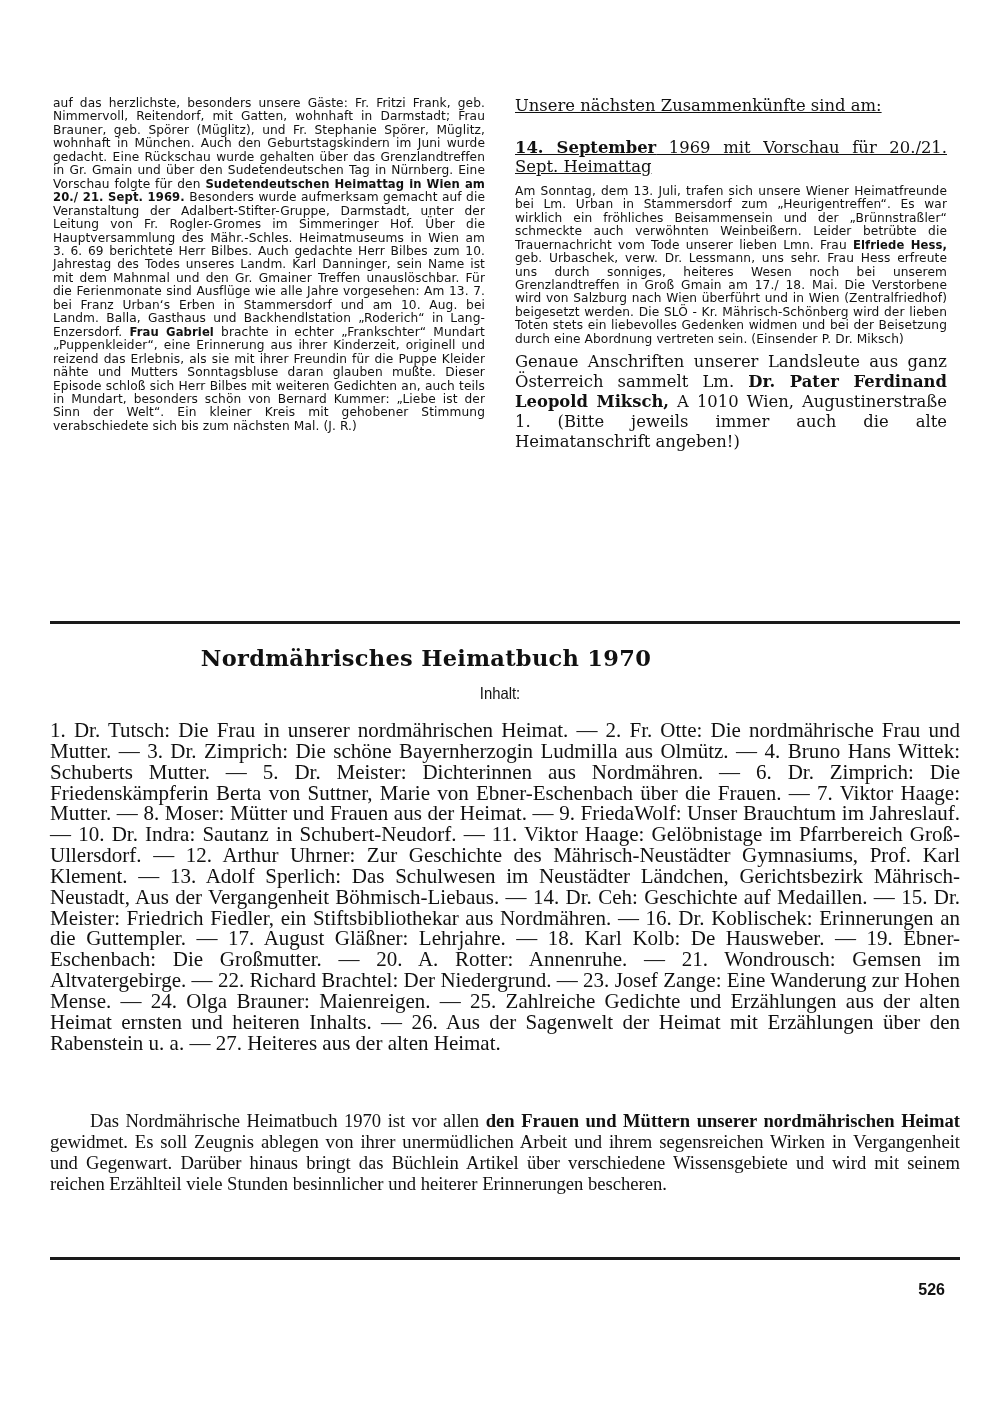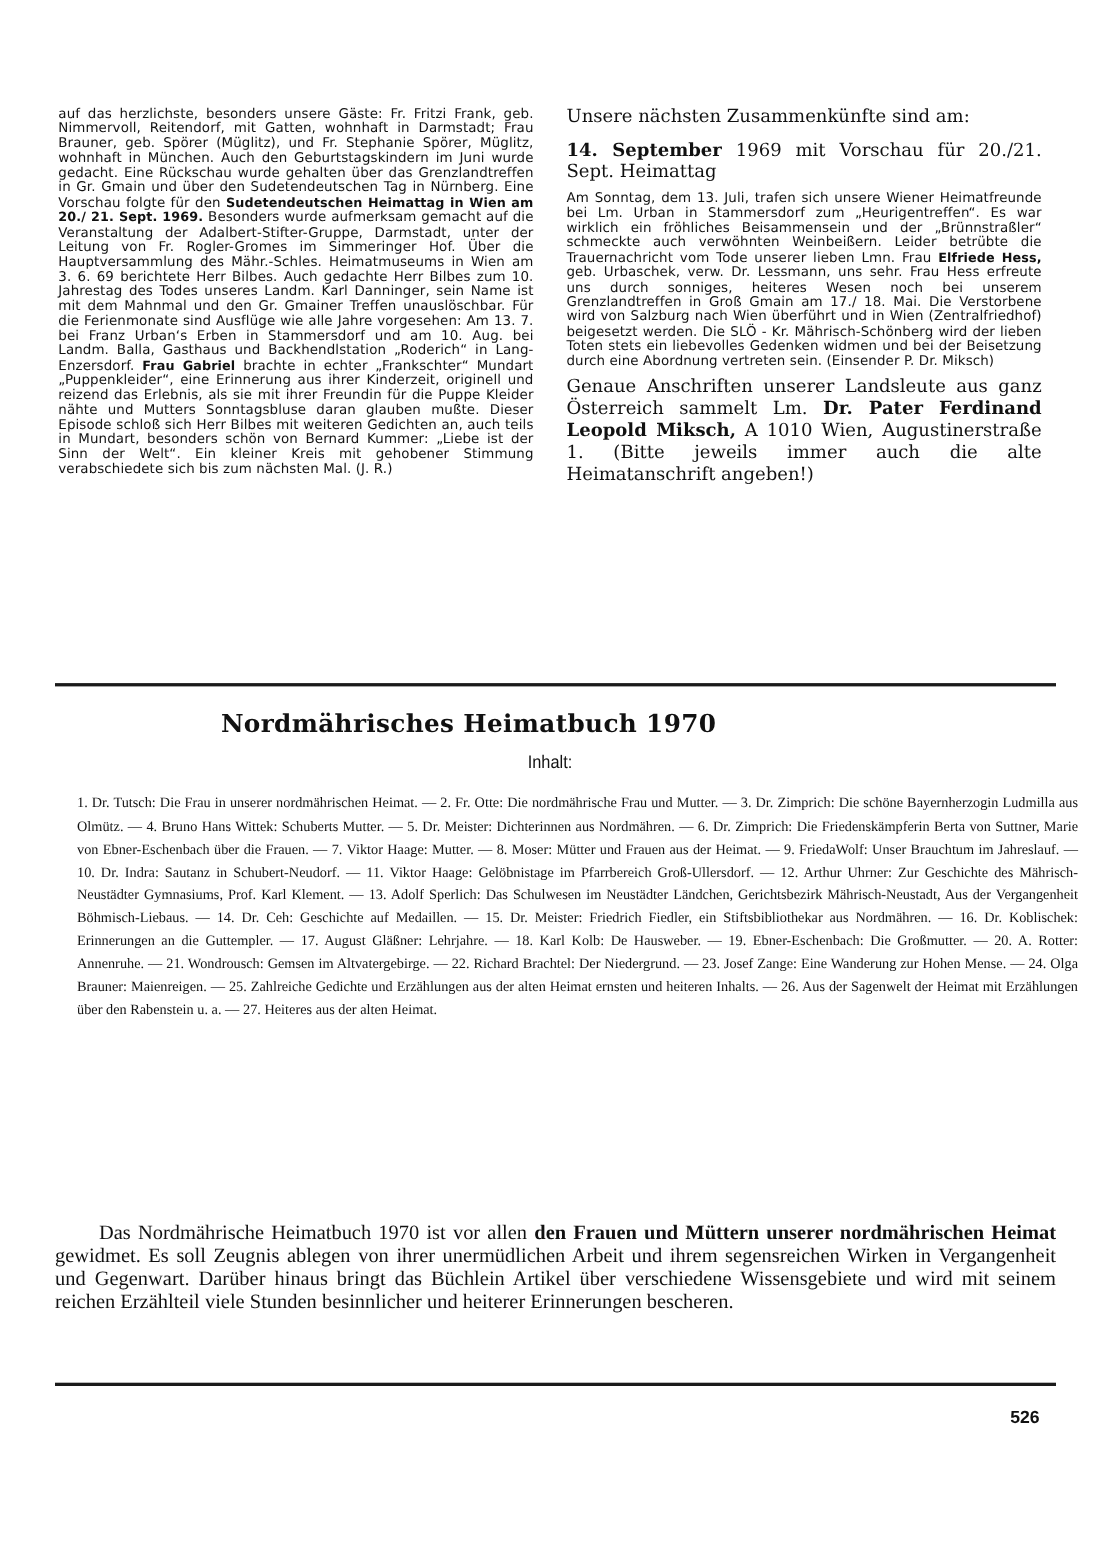--- a/index.html
+++ b/index.html
@@ -12,22 +12,22 @@
     text-align: justify; letter-spacing: 0.1px;
   }
   .col-left b.gothic { font-family: "DejaVu Sans", sans-serif; font-weight: bold; font-size: 11.6px; }
 
   .col-right {
     position: absolute; left: 515px; top: 96px; width: 432px;
   }
   .serif-lg {
     font-family: "DejaVu Serif", serif; font-size: 16.4px; line-height: 19.6px; text-align: justify;
   }
-  .serif-lg p { margin: 0; }
-  .serif-lg .gap { margin-top: 11px; }
+  .serif-lg p { margin: 0; text-decoration: underline; }
+  .serif-lg .gap { margin-top: 22px; }
   .serif-lg b { font-weight: bold; }
   .right-small {
     font-family: "DejaVu Sans", sans-serif; font-size: 12.2px; line-height: 13.45px;
     text-align: justify; margin-top: 8px; letter-spacing: 0.1px;
   }
   .right-small b.gothic { font-weight: bold; font-size: 11.6px; }
   .right-foot { margin-top: 6px; line-height: 20px; }
 
   .rule { position: absolute; left: 50px; width: 910px; height: 3px; background: #1a1a1a; }
   .rule.top { top: 621px; }
@@ -37,23 +37,22 @@
     position: absolute; left: 0; top: 645px; width: 852px; text-align: center;
     font-family: "DejaVu Serif", serif; font-weight: bold; font-size: 22.5px; letter-spacing: 0.3px;
   }
   .subtitle {
     position: absolute; left: 0; top: 684px; width: 1000px; text-align: center;
     font-family: "Liberation Sans", sans-serif; font-size: 16.5px; transform: scaleX(0.9);
   }
 
   .contents {
     position: absolute; left: 50px; top: 720px; width: 910px;
-    font-family: "Liberation Serif", serif; font-size: 13px; line-height: 20.85px;
+    font-family: "Liberation Serif", serif; font-size: 21px; line-height: 20.85px;
     text-align: justify;
-    margin-left: 20px;
   }
   .contents p { margin: 0; }
   .dedication {
     position: absolute; left: 50px; top: 1111px; width: 910px;
     font-family: "Liberation Serif", serif; font-size: 18.6px; line-height: 20.85px;
     text-align: justify;
   }
   .dedication p { margin: 0; text-indent: 40px; }
   .page-num {
     position: absolute; right: 55px; top: 1281px;

